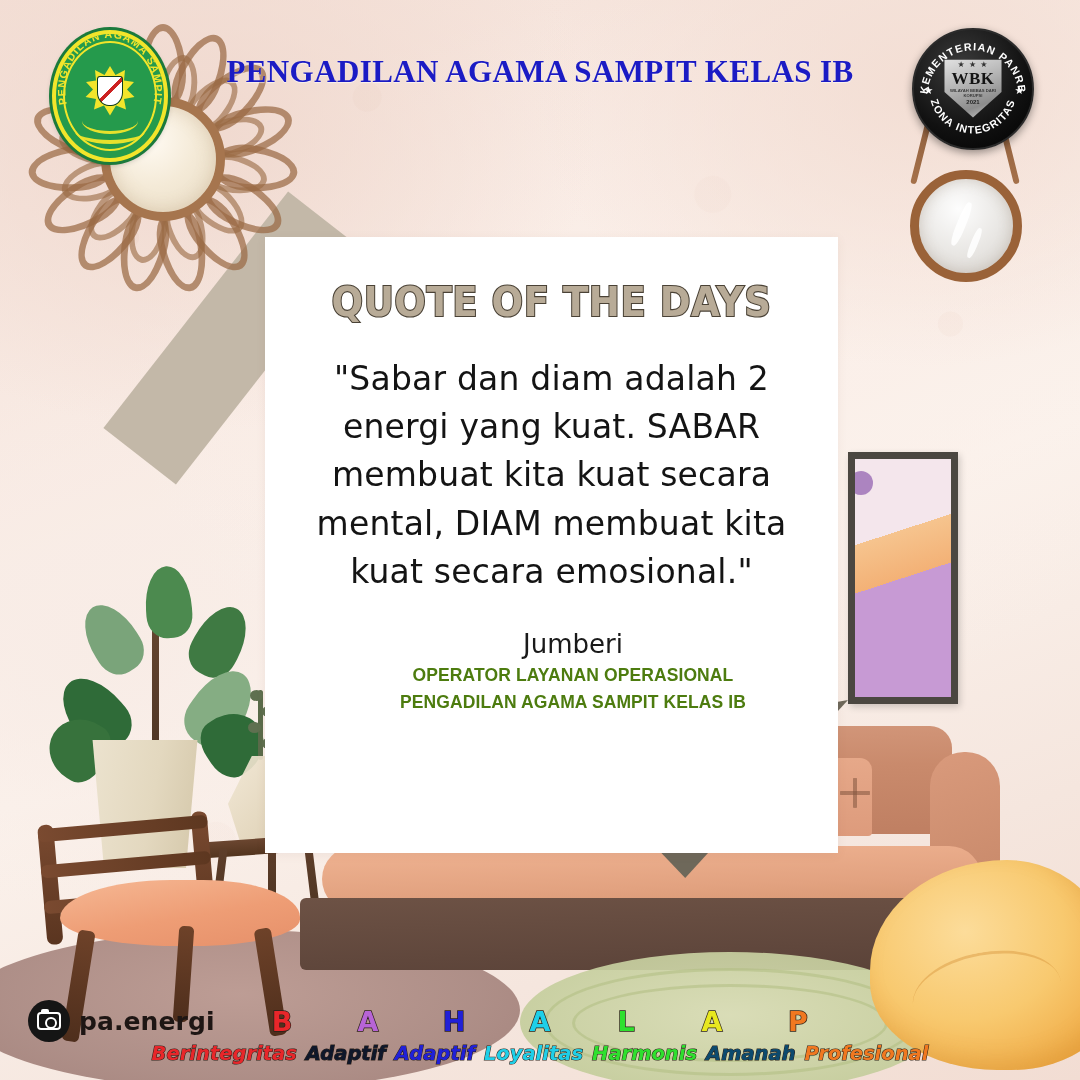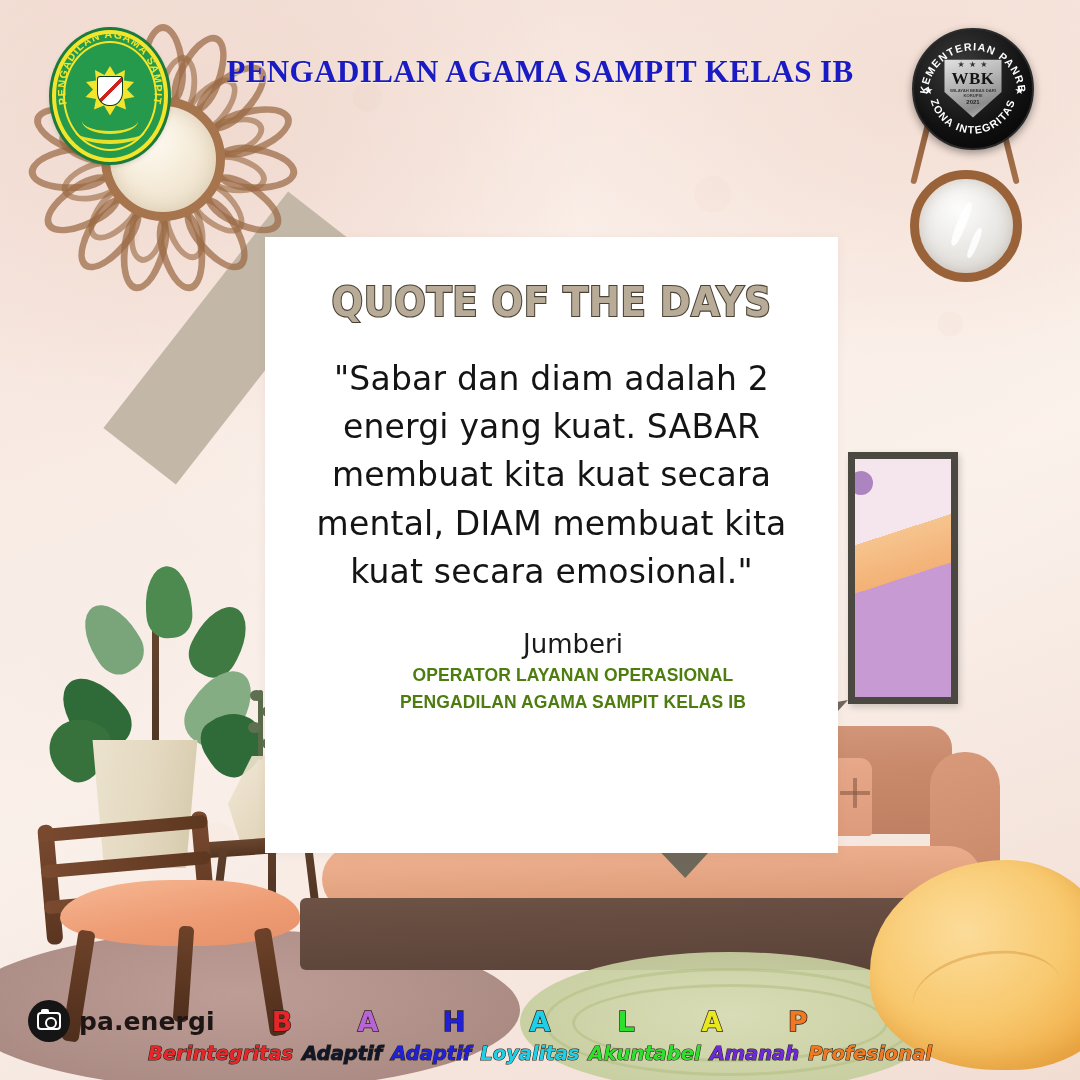--- a/index.html
+++ b/index.html
@@ -611,19 +611,19 @@
         <span style="color: rgb(30, 207, 232);">A</span>
         <span style="color: rgb(46, 224, 46);">L</span>
         <span style="color: rgb(232, 232, 32);">A</span>
         <span style="color: rgb(240, 120, 32);">P</span>
       </div>
     <div class="values-words" id="values-words">
         <span style="color: rgb(232, 38, 42);">Berintegritas</span>
         <span style="color: #0f172a;">Adaptif</span>
         <span style="color: rgb(32, 32, 216);">Adaptif</span>
         <span style="color: rgb(30, 207, 232);">Loyalitas</span>
-        <span style="color: rgb(46, 224, 46);">Akuntabel</span>
-        <span style="color: #6d28d9;">Amanah</span>
+        <span style="color: rgb(46, 224, 46);">Harmonis</span>
+        <span style="color: #0c4a6e;">Amanah</span>
         <span style="color: rgb(240, 120, 32);">Profesional</span>
       </div>
   </div>
 
 </div>
 
 </body></html>

